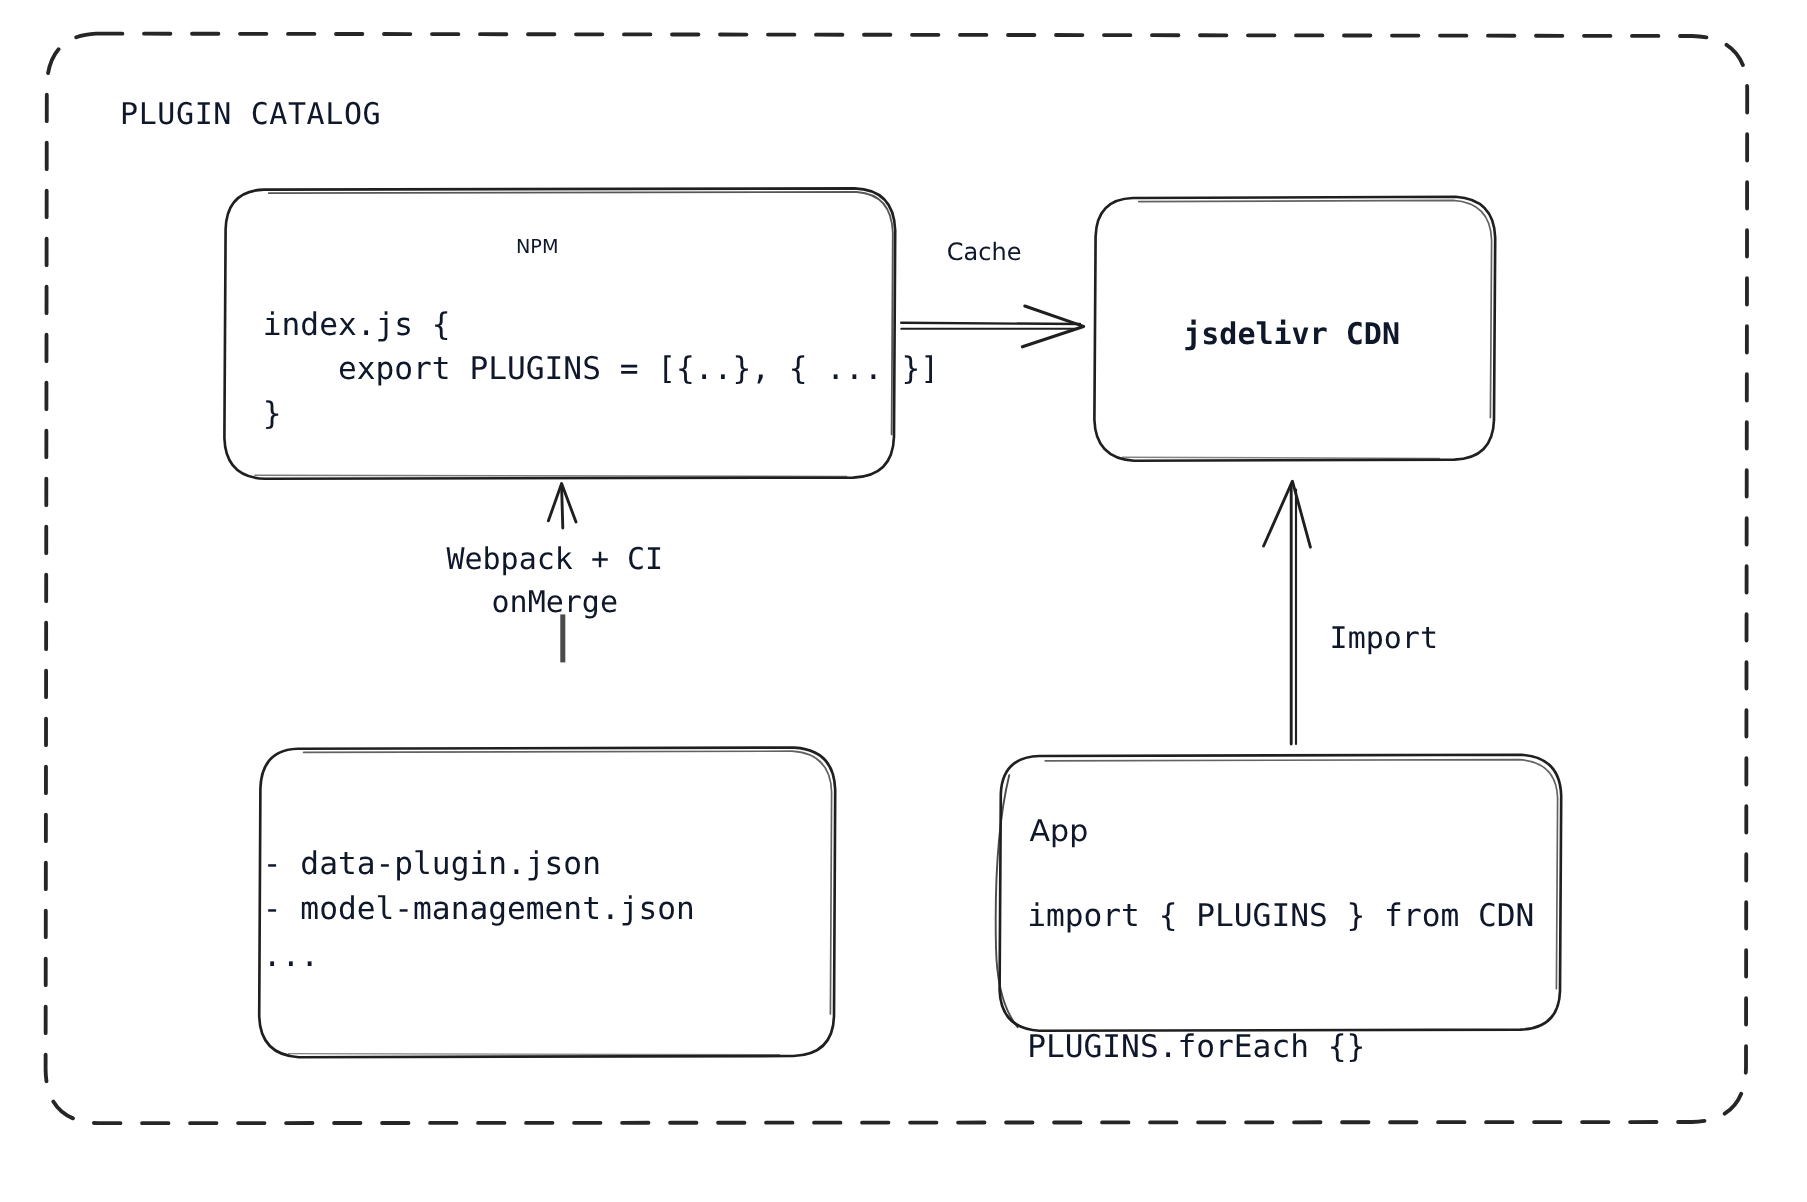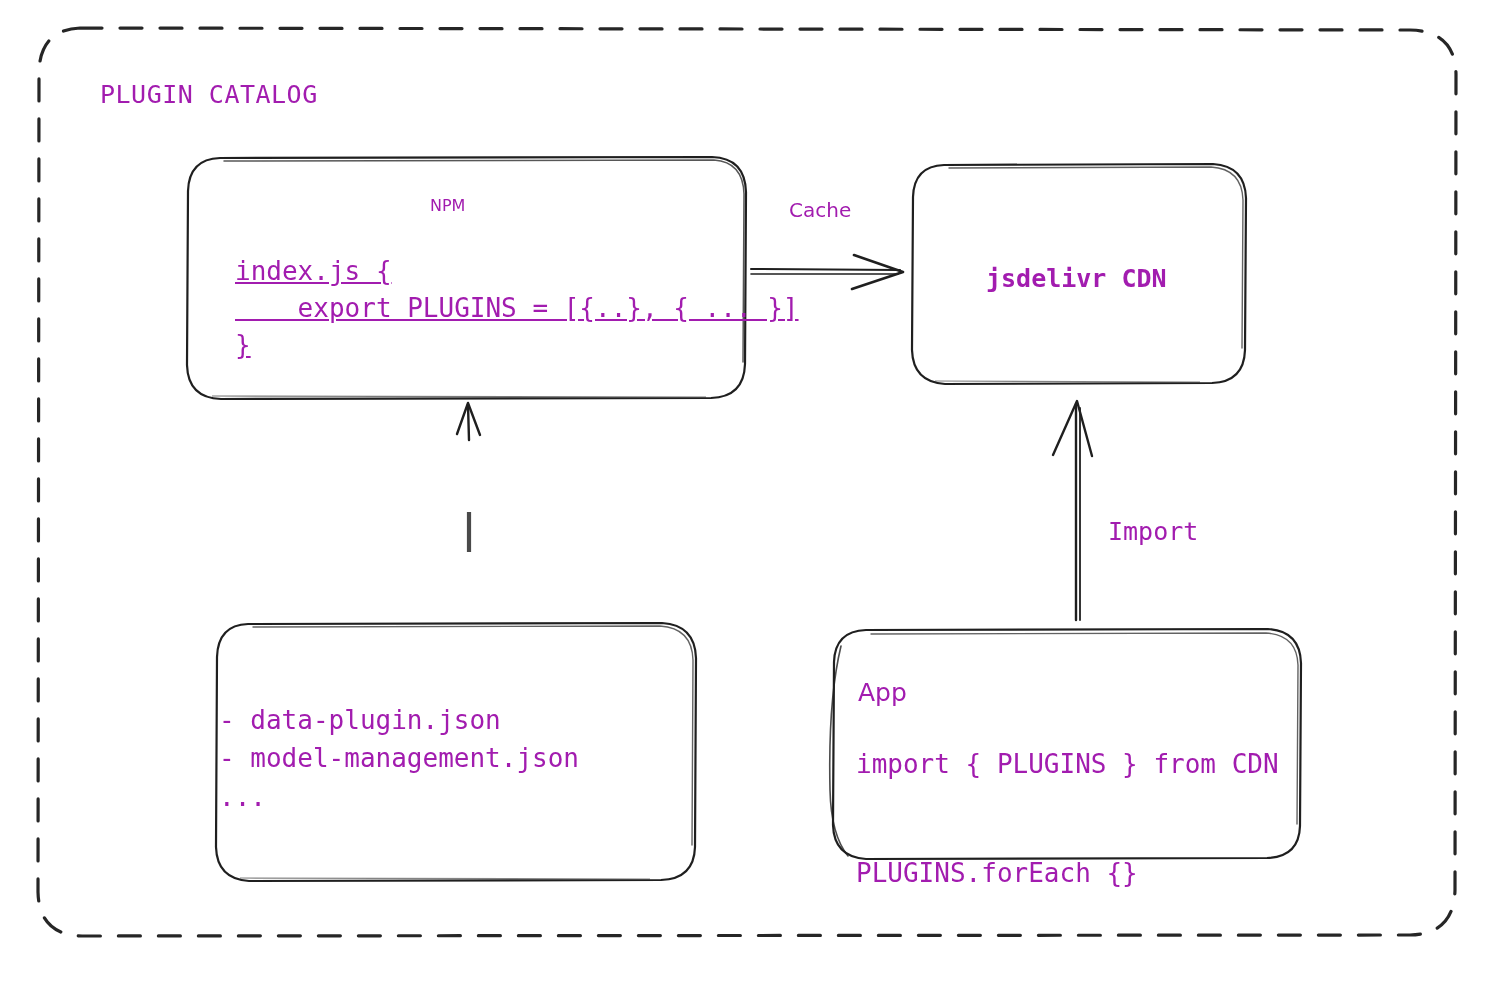--- a/index.html
+++ b/index.html
@@ -19,21 +19,21 @@
   }
   #sketch {
     position: absolute;
     left: 0;
     top: 0;
     width: 1506px;
     height: 1002px;
   }
   .txt {
     position: absolute;
-    color: #a21caf;
+    color: #0f172a;
     white-space: pre;
     line-height: 1.0;
   }
   .mono {
     font-family: "DejaVu Sans Mono", monospace;
   }
   .sans {
     font-family: "DejaVu Sans", sans-serif;
   }
 
@@ -43,25 +43,24 @@
     top: 82px;
     font-size: 25px;
     letter-spacing: 0.5px;
   }
   .npm-title {
     left: 430px;
     top: 198px;
     font-size: 16px;
   }
   .npm-code {
-    left: 235px;
+    left: 219px;
     top: 253px;
     font-size: 26px;
     line-height: 1.42;
-    text-decoration: underline;
   }
   .cdn-title {
     left: 986px;
     top: 266px;
     font-size: 25px;
     font-weight: bold;
   }
   .cache-label {
     left: 789px;
     top: 200px;
@@ -161,20 +160,22 @@
   <div class="txt sans npm-title">NPM</div>
 
   <div class="txt mono npm-code">index.js {
     export PLUGINS = [{..}, { ... }]
 }</div>
 
   <div class="txt mono cdn-title">jsdelivr CDN</div>
 
   <div class="txt sans cache-label">Cache</div>
 
+  <div class="txt mono webpack-label">Webpack + CI
+onMerge</div>
 
 
   <div class="txt mono repo-code">- data-plugin.json
 - model-management.json
 ...</div>
 
   <div class="txt sans app-title">App</div>
 
   <div class="txt mono app-code">import { PLUGINS } from CDN
 

